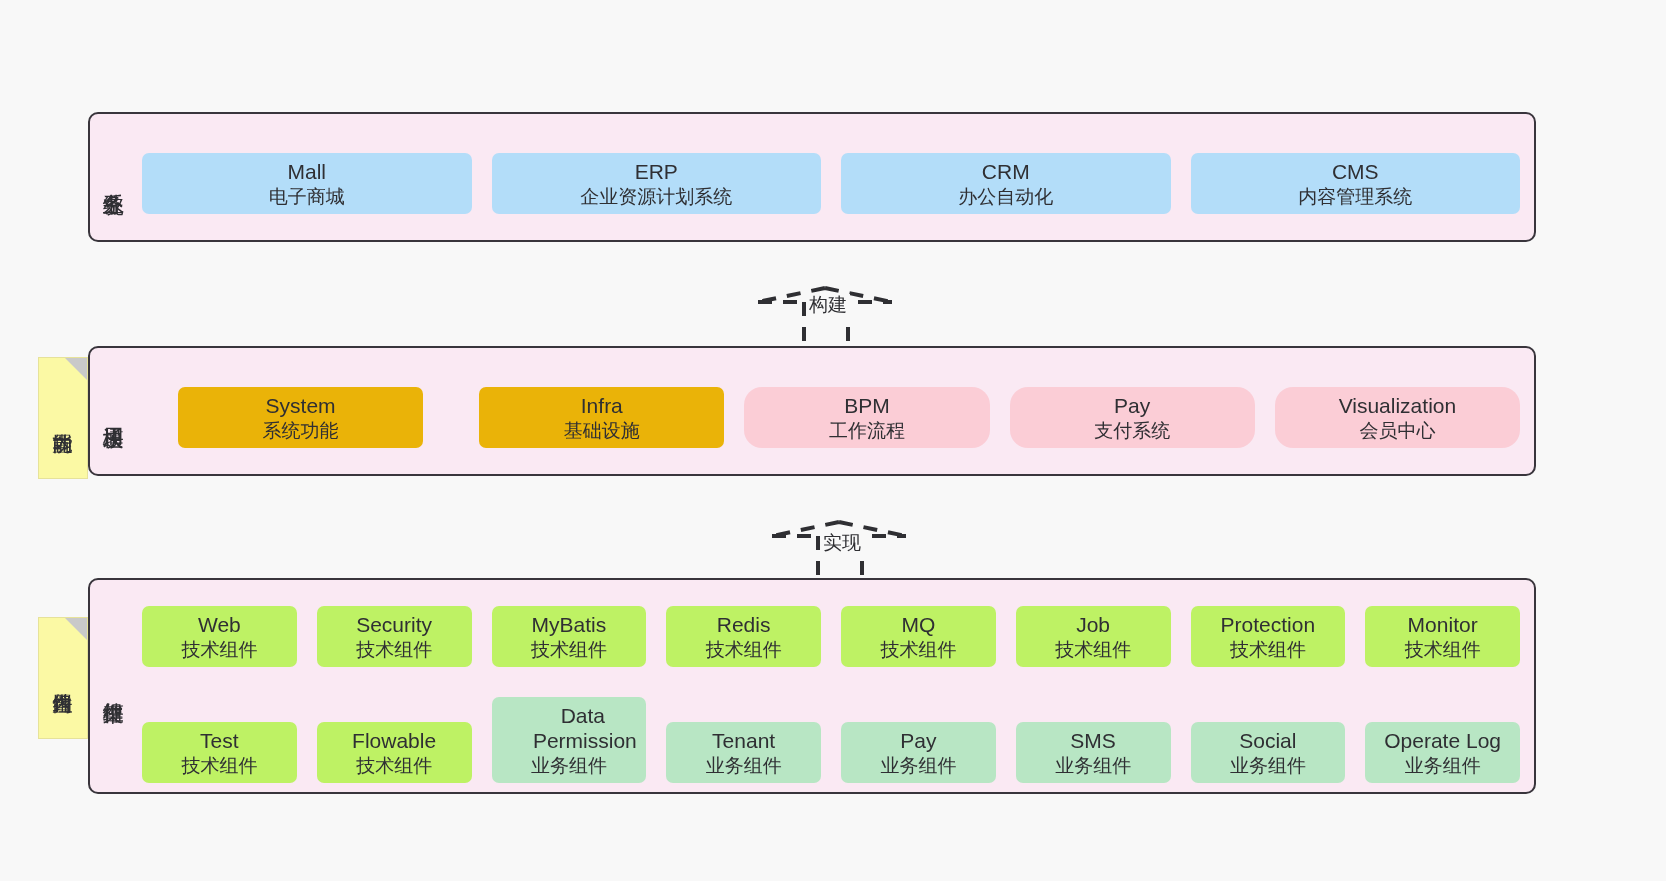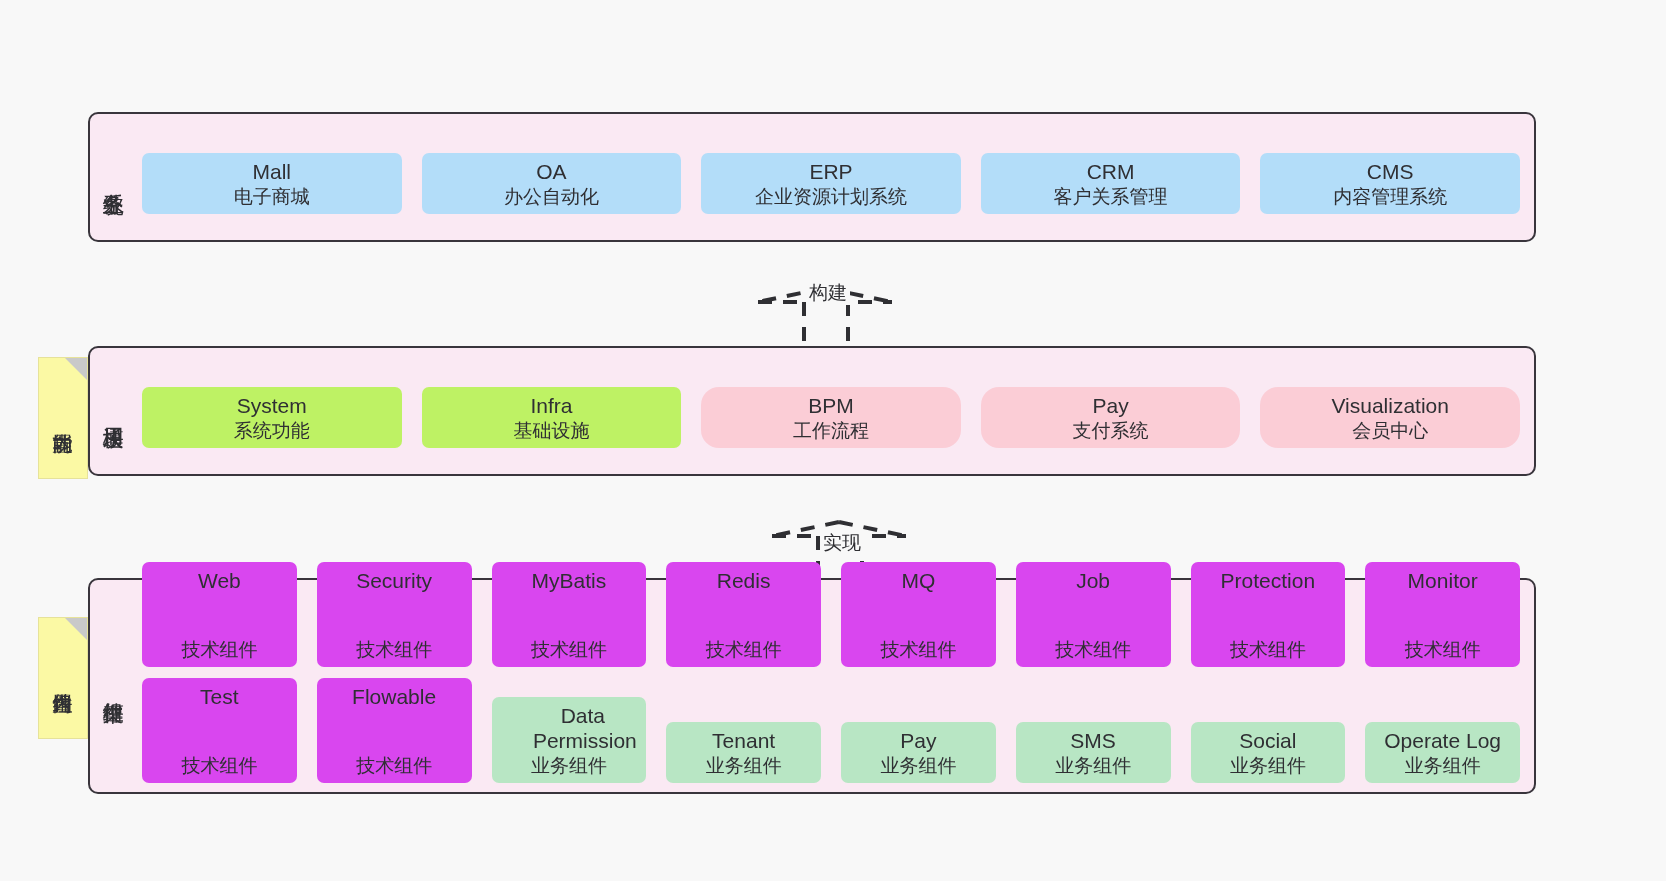--- a/index.html
+++ b/index.html
@@ -63,23 +63,23 @@
     box-sizing:border-box;
     padding:6px 4px;
     line-height:1.22;
     color:#2f2f33;
   }
   .card .t1{font-size:21px;}
   .card .t2{font-size:19px;}
 
   
   .c-blue       {background:#b3ddf9;}
-  .c-red        {background:#bef264;}
+  .c-red        {background:#eab308;margin-left:36px;}
   .c-pink       {background:#fbcdd6;border-radius:18px;}
-  .c-green-dark {background:#d946ef;gap:44px;}
+  .c-green-dark {background:#bef264;}
   .c-green-light{background:#b8e6c4;}
 
   
   .note{
     position:absolute;
     background:#fbf9a4;
     border:1px solid #e6e29a;
     box-sizing:border-box;
     display:flex;
     align-items:center;
@@ -121,49 +121,45 @@
 
   <div class="layer" style="left:88px;top:112px;width:1448px;height:130px;">
     <div class="layer-label">业务系统</div>
     <div class="layer-body">
       <div class="row" style="height:74px;">
         <div class="card c-blue">
           <span class="t1">Mall</span>
           <span class="t2">电子商城</span>
         </div>
         <div class="card c-blue">
-          <span class="t1">OA</span>
-          <span class="t2">办公自动化</span>
-        </div>
-        <div class="card c-blue">
           <span class="t1">ERP</span>
           <span class="t2">企业资源计划系统</span>
         </div>
         <div class="card c-blue">
           <span class="t1">CRM</span>
-          <span class="t2">客户关系管理</span>
+          <span class="t2">办公自动化</span>
         </div>
         <div class="card c-blue">
           <span class="t1">CMS</span>
           <span class="t2">内容管理系统</span>
         </div>
       </div>
     </div>
   </div>
 
   <div class="arrow" style="left:752px;top:258px;width:160px;height:88px;">
     <svg width="160" height="88" viewBox="0 0 160 88">
 
       <path d="M 73 30 L 6 44 M 73 30 L 140 44" fill="none" stroke="#2f2f33" stroke-width="4" stroke-dasharray="14,11" stroke-linecap="butt"></path>
       <path d="M 6 44 L 140 44" fill="none" stroke="#2f2f33" stroke-width="4" stroke-dasharray="14,11" stroke-linecap="butt"></path>
 
       <path d="M 52 44 L 52 88" fill="none" stroke="#2f2f33" stroke-width="4" stroke-dasharray="14,11"></path>
       <path d="M 96 44 L 96 88" fill="none" stroke="#2f2f33" stroke-width="4" stroke-dasharray="14,11"></path>
     </svg>
-    <span class="arrow-label" style="left:54px;top:24px;text-align:center;">构建</span>
+    <span class="arrow-label" style="left:54px;top:36px;text-align:center;">构建</span>
   </div>
 
   <div class="note" style="left:38px;top:357px;width:50px;height:122px;">
     <span class="fold"></span>
     <span>内置功能</span>
   </div>
 
   <div class="layer" style="left:88px;top:346px;width:1448px;height:130px;">
     <div class="layer-label">通用模块</div>
     <div class="layer-body">

